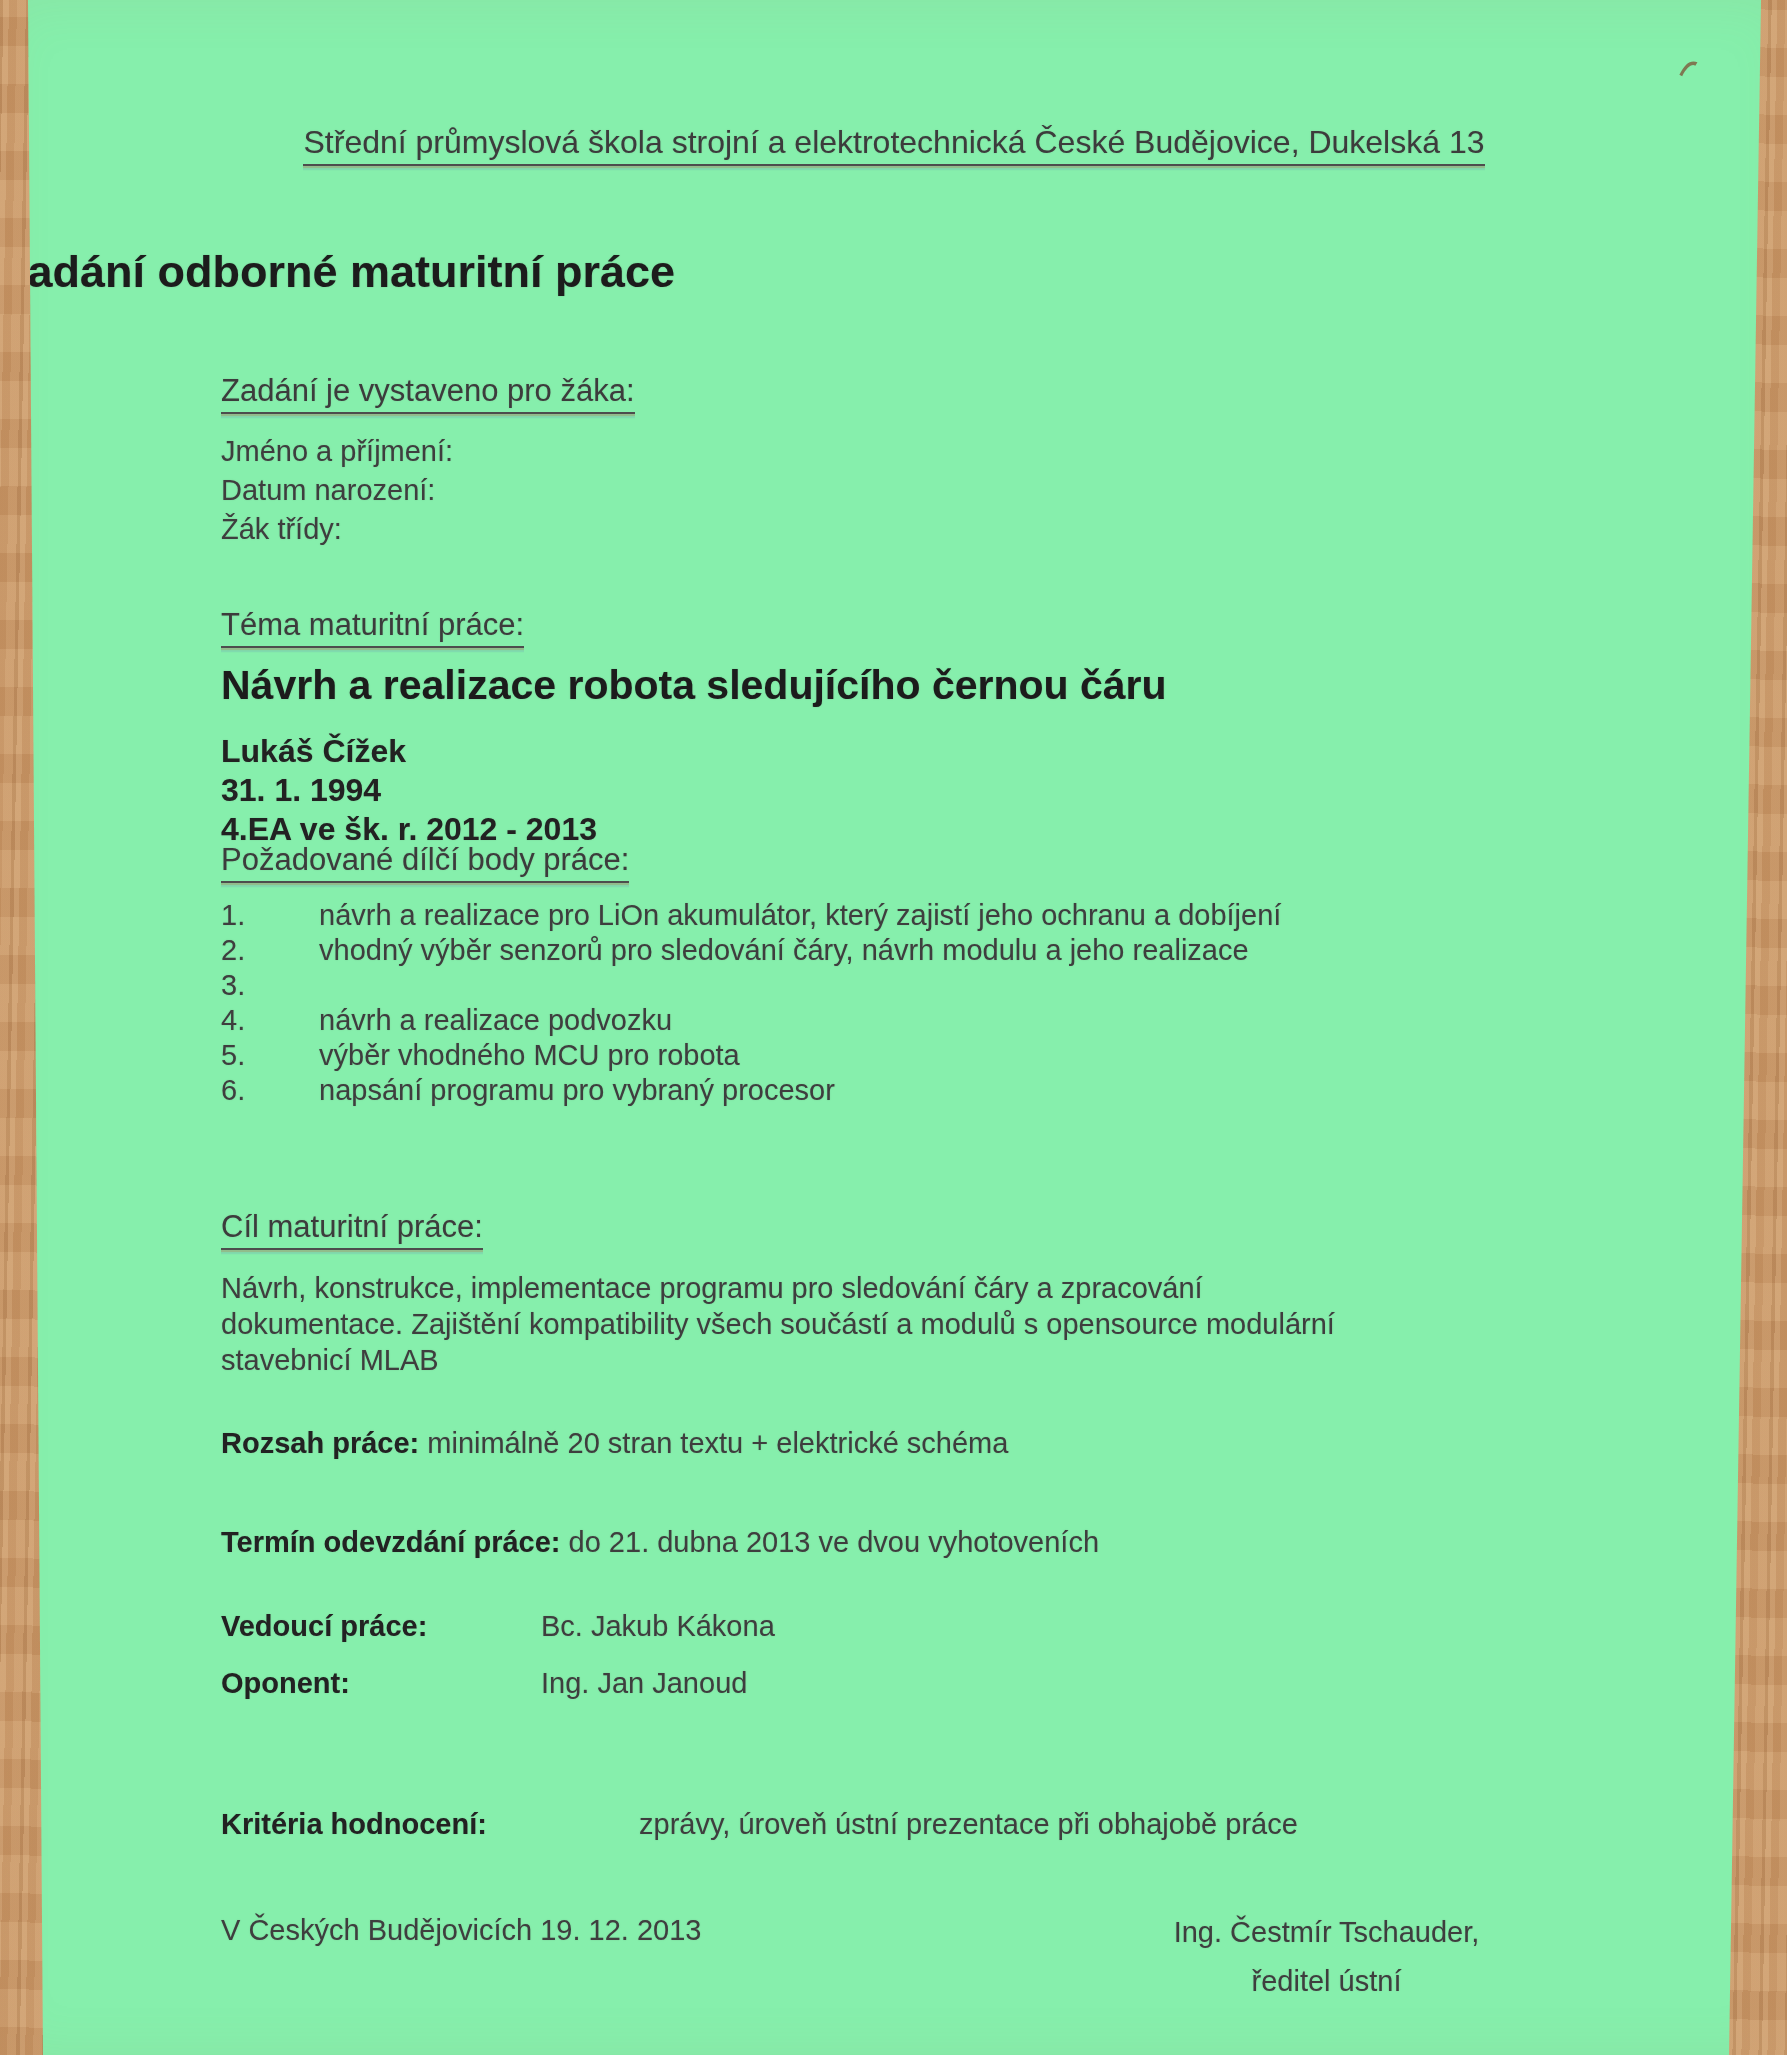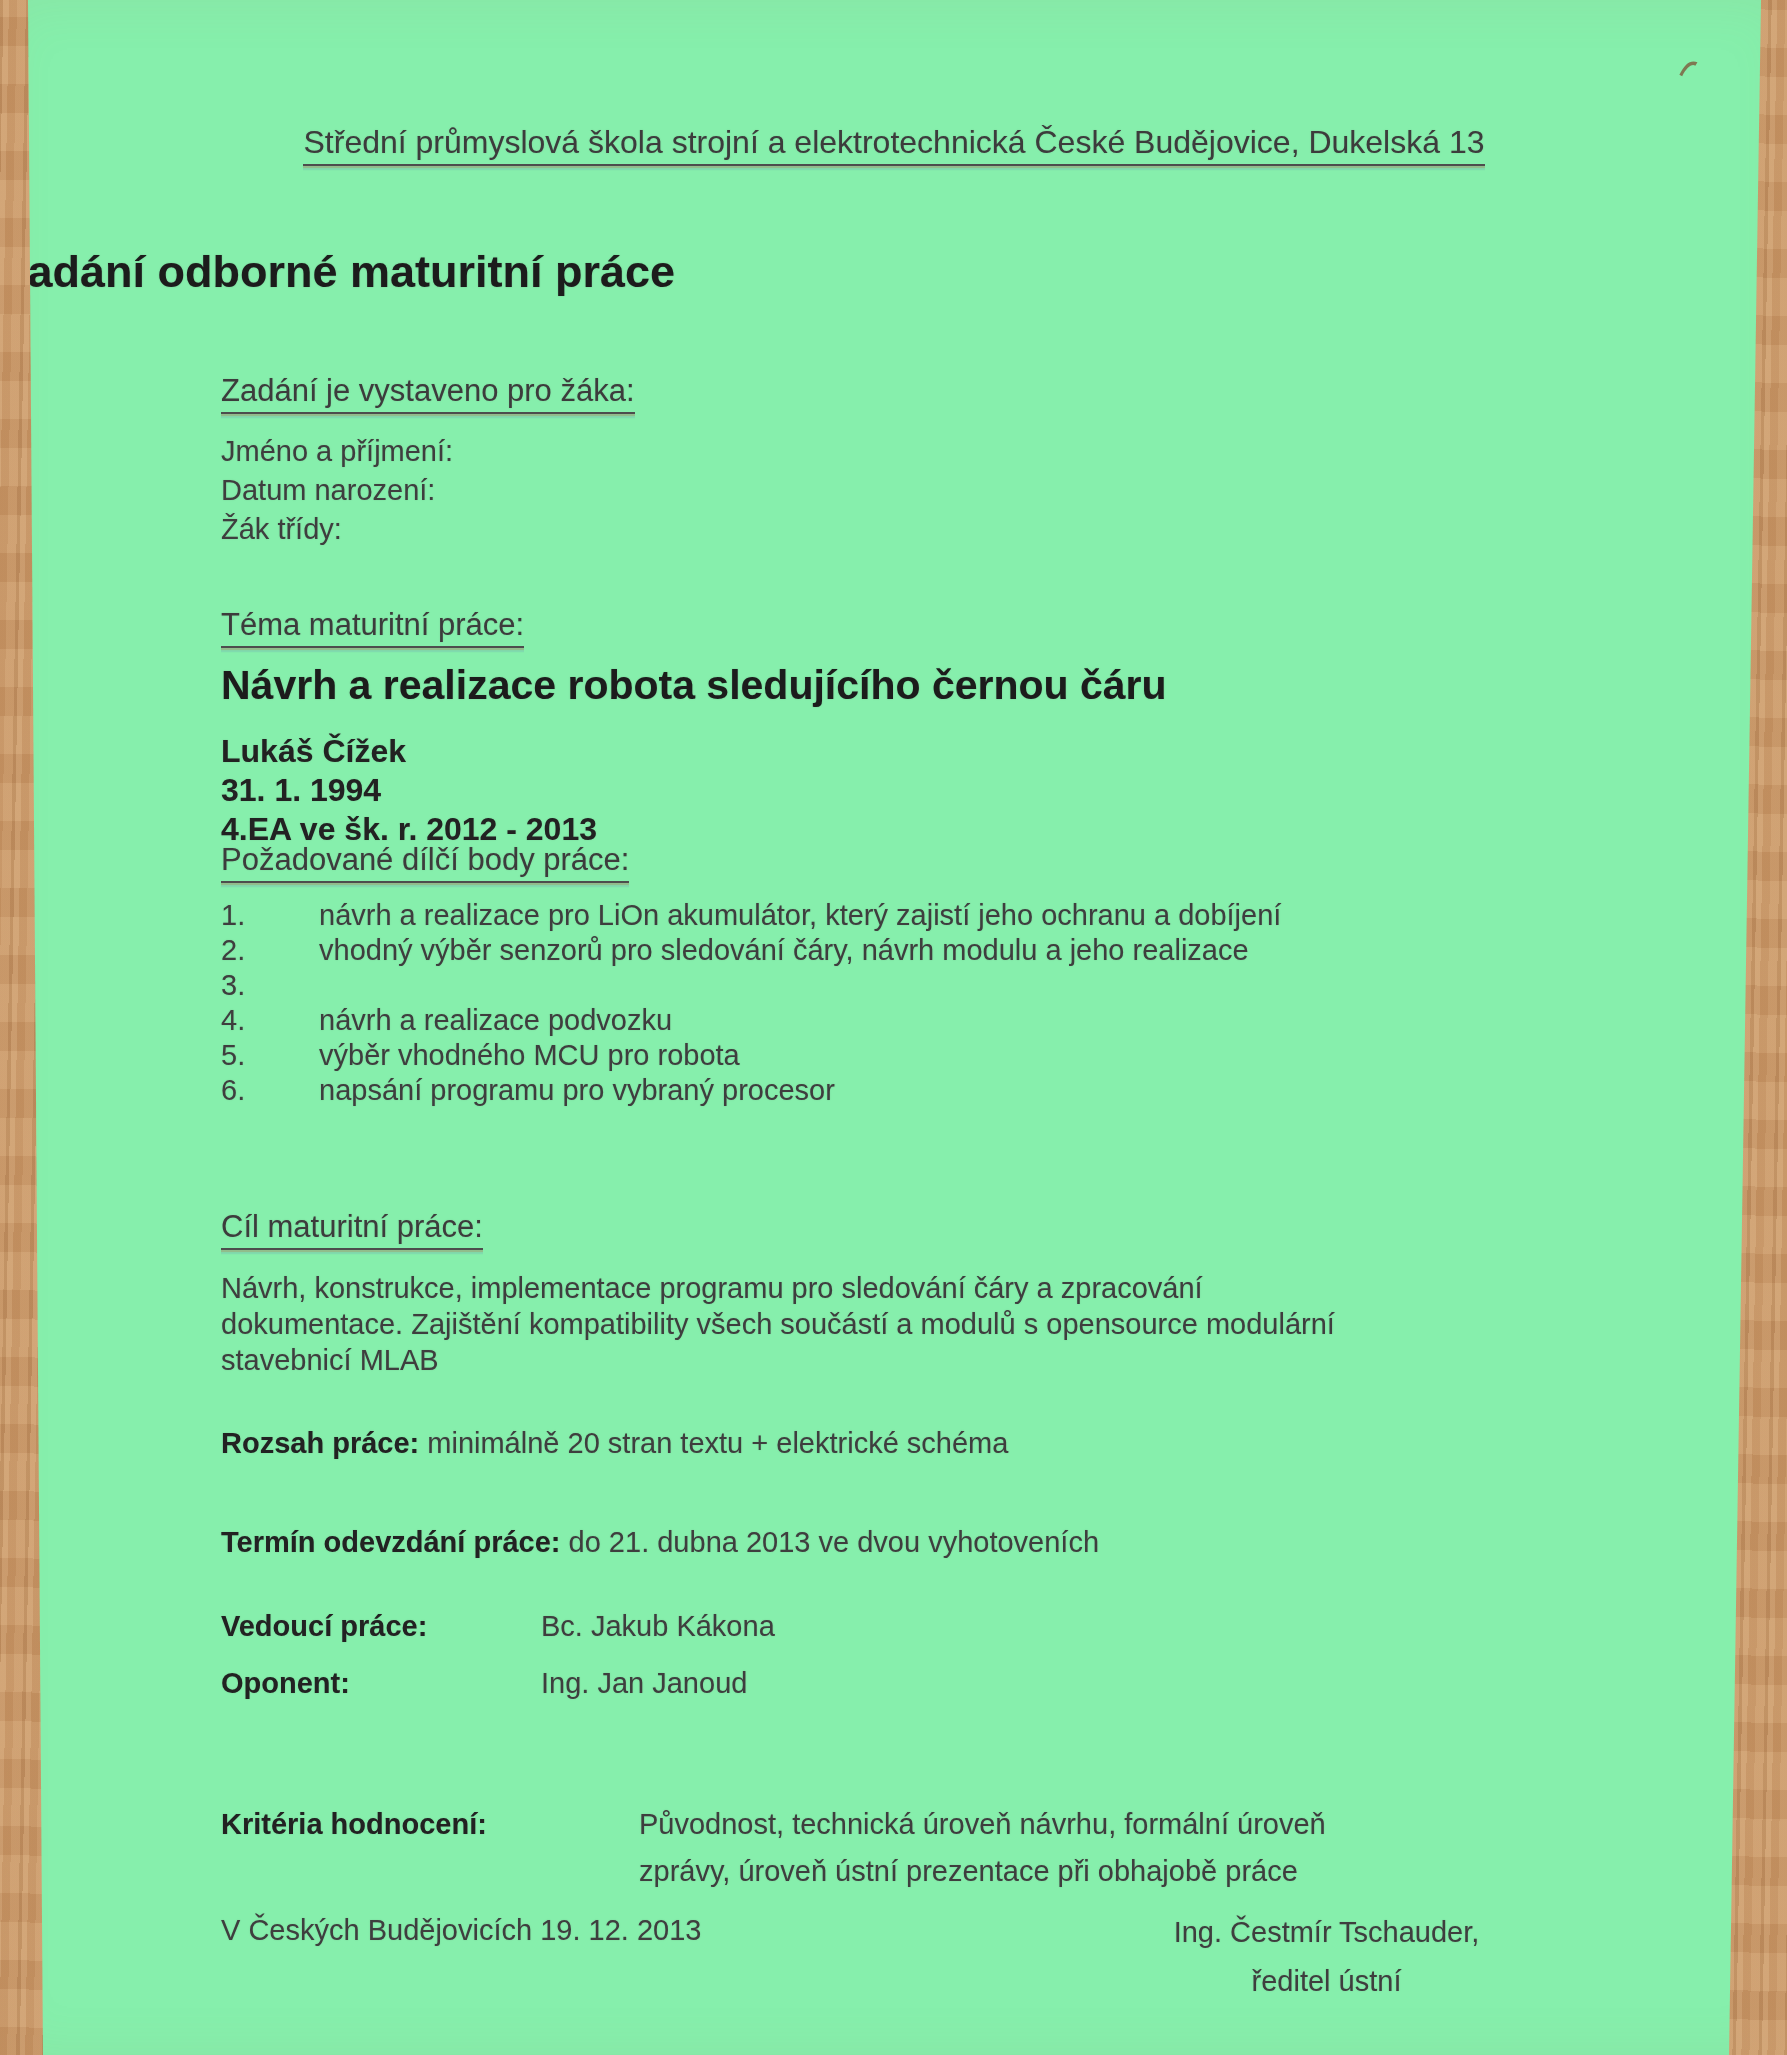--- a/index.html
+++ b/index.html
@@ -195,21 +195,20 @@
     <span>Bc. Jakub Kákona</span>
   </div>
   <div class="abs scan-text person-row opponent-row">
     <span class="person-label bold">Oponent:</span>
     <span>Ing. Jan Janoud</span>
   </div>
 
   <div class="abs scan-text criteria-row">
     <span class="criteria-label bold">Kritéria hodnocení:</span>
     <span class="criteria-lines">
-      <span class="scan-text" style="display:block;">Původnost, technická úroveň návrhu, formální úroveň</span>
       <span class="scan-text" style="display:block;">zprávy, úroveň ústní prezentace při obhajobě práce</span>
     </span>
   </div>
 
   <div class="abs scan-text footer-date">V Českých Budějovicích 19. 12. 2013</div>
 
   <div class="abs signature-block">
     <div class="scan-text">Ing. Čestmír Tschauder,</div>
     <div class="scan-text">ředitel ústní</div>
   </div>

